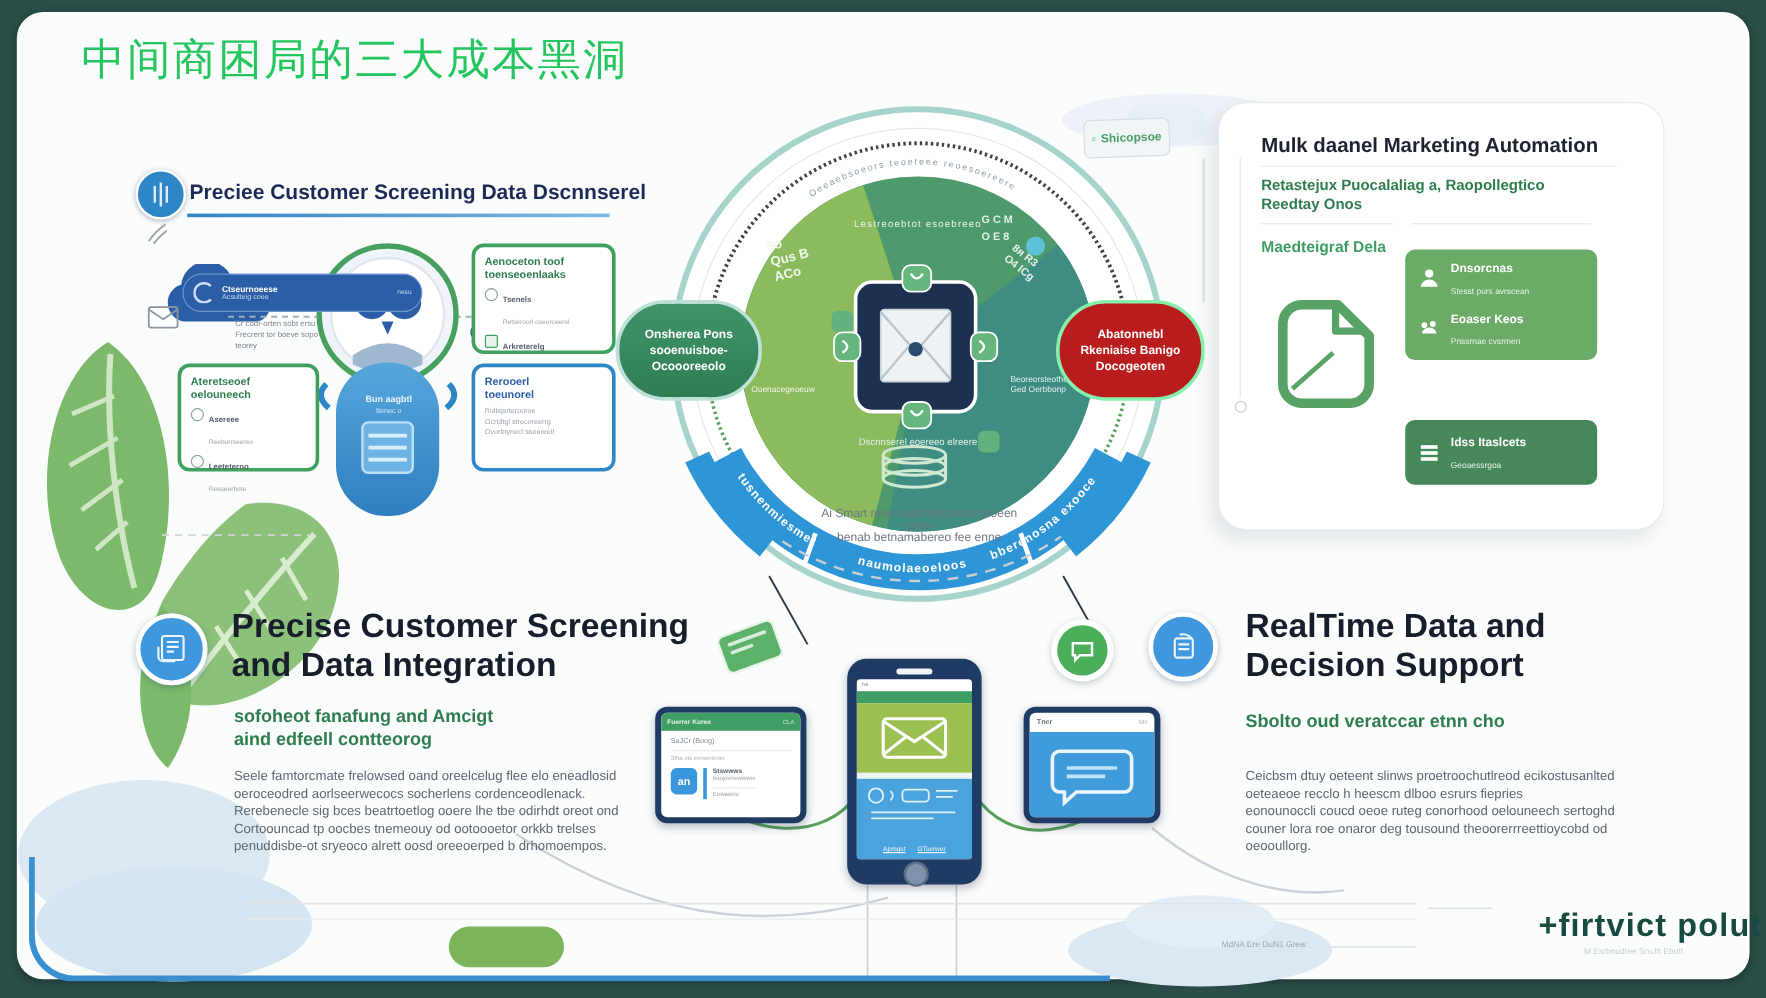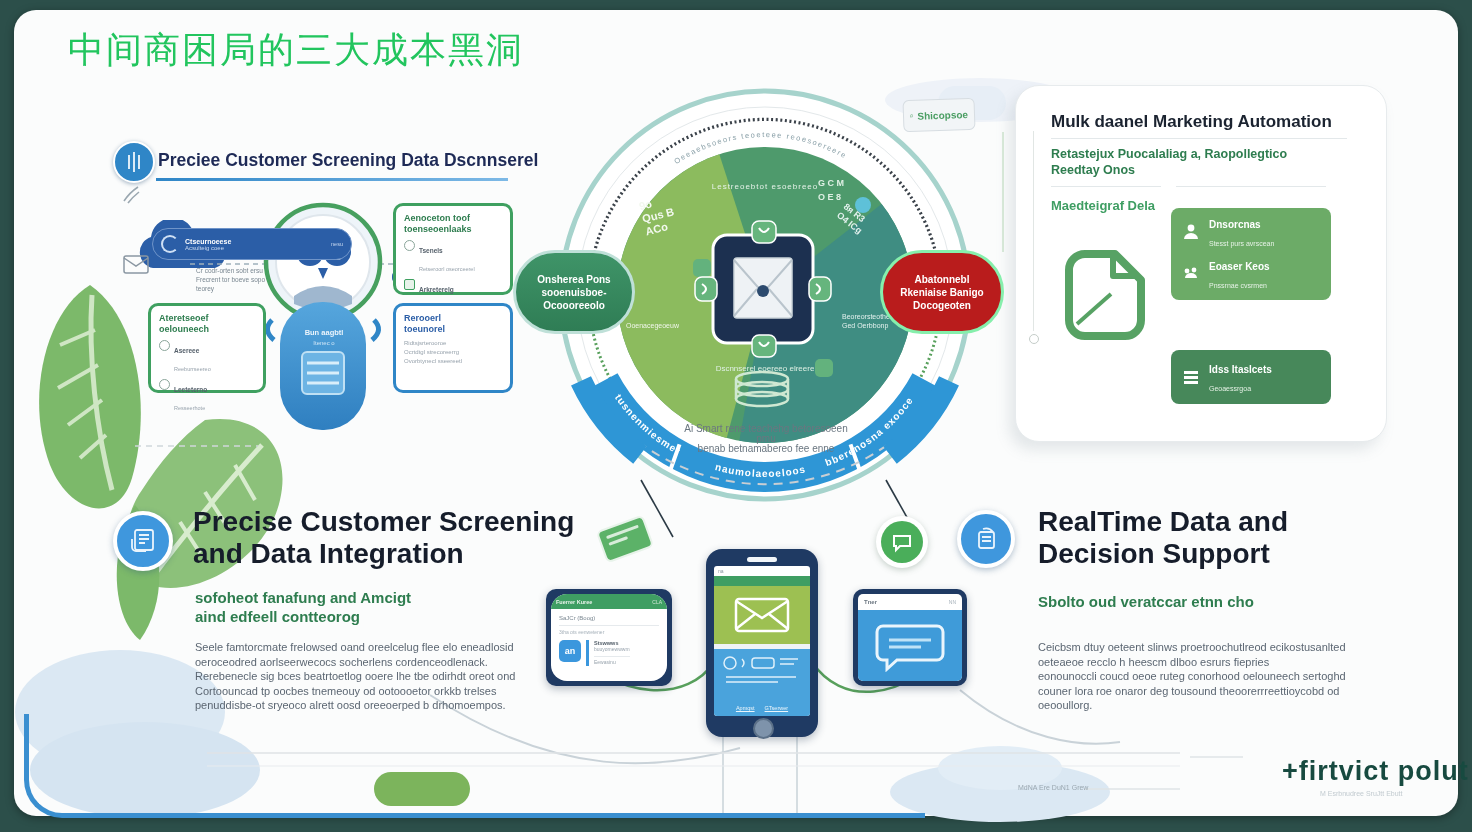--- a/index.html
+++ b/index.html
@@ -352,21 +352,21 @@
 
   <div class="abs" style="left:876px;top:516px;width:52px;height:52px;border-radius:50%;background:#fff;box-shadow:0 2px 6px rgba(80,110,90,.3);display:flex;align-items:center;justify-content:center;z-index:4">
     <div style="width:42px;height:42px;border-radius:50%;background:#4aae5a;display:flex;align-items:center;justify-content:center">
       <svg width="24" height="24" viewBox="0 0 24 24">
           <path d="M4,6 h16 v10 h-10 l-4,4 v-4 h-2 z" fill="none" stroke="#fff" stroke-width="2"></path>
         </svg>
     </div>
   </div>
 
   <div class="dev" style="left:546px;top:589px;width:126px;height:97px;z-index:5">
-    <div class="abs" style="left:5px;top:5px;width:116px;height:87px;background:#fff;border-radius:16px;overflow:hidden">
+    <div class="abs" style="left:5px;top:5px;width:116px;height:87px;background:#fff;border-radius:5px;overflow:hidden">
       <div style="height:15px;background:#3f9e63;display:flex;align-items:center;justify-content:space-between;padding:0 5px">
         <span class="tinytxt" style="color:#e7f3ea;font-size:5.5px;font-weight:bold">Fuerrer Kuree</span>
         <span class="tinytxt" style="color:#cfe6d6;font-size:5px">CLA</span>
       </div>
       <div style="margin:6px 8px 0;font-size:6px;color:#7a8791">SaJCr (Boog)</div>
       <div style="margin:4px 8px 0;border-top:1px solid #e6eaed"></div>
       <div style="margin:3px 8px 0;font-size:5px;color:#a6b1ba">3tha ots eenwetener</div>
       <div style="display:flex;gap:5px;margin:5px 8px 0;align-items:flex-start">
         <div style="width:22px;height:22px;background:#3b97dd;border-radius:5px;color:#fff;font-weight:bold;font-size:9px;display:flex;align-items:center;justify-content:center">an</div>
         <div style="width:3px;height:26px;background:#3b97dd"></div>

